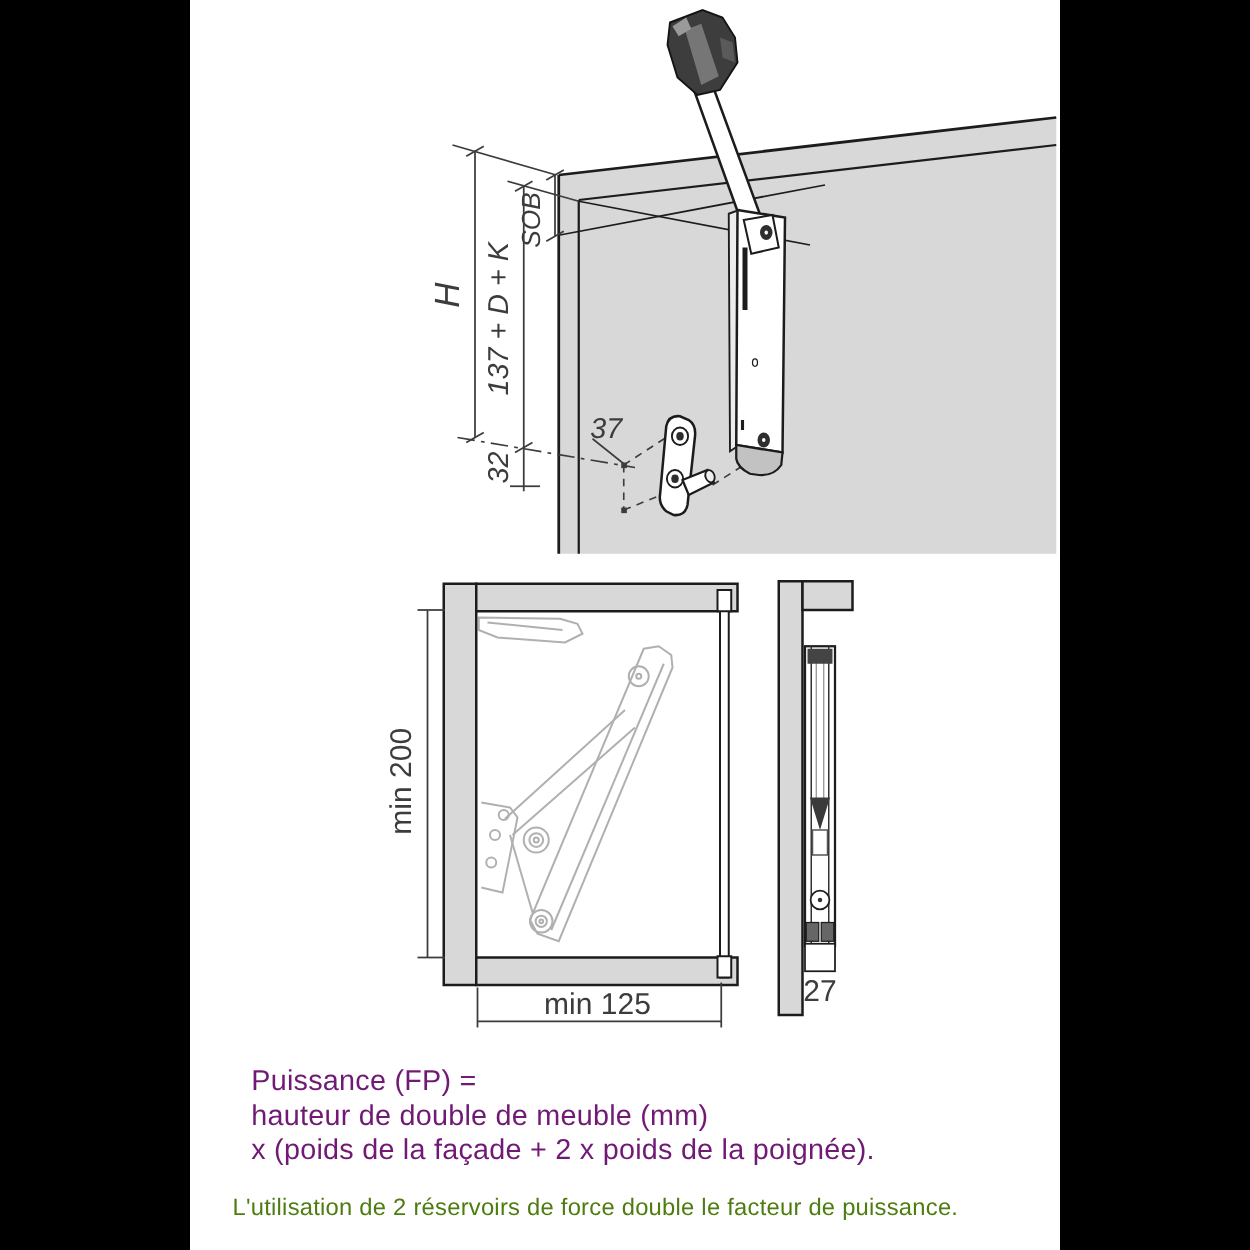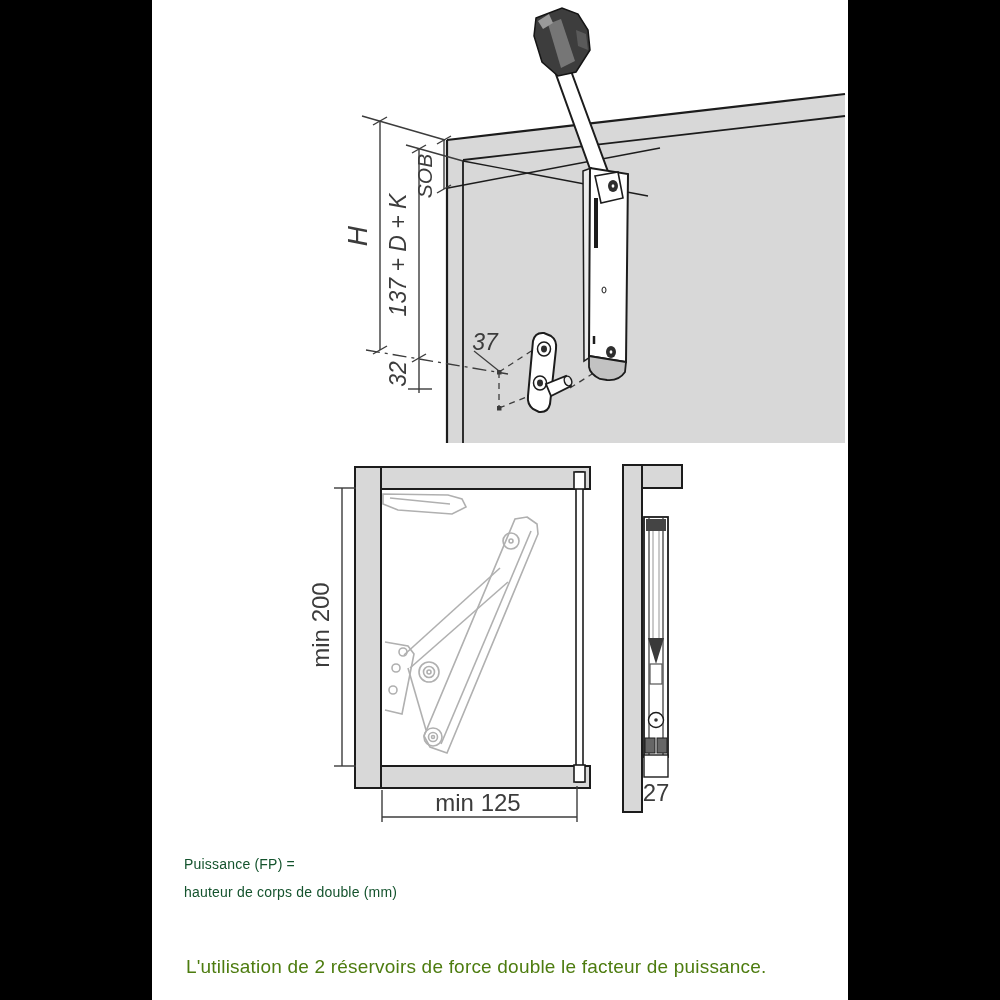--- a/index.html
+++ b/index.html
@@ -3,21 +3,21 @@
 <meta charset="utf-8">
 <style>
   html,body{margin:0;padding:0;background:#000;}
   .stage{position:relative;width:1000px;height:1000px;background:#000;overflow:hidden;
          font-family:"Liberation Sans", sans-serif;}
   .pillar{position:absolute;top:0;width:152px;height:1000px;background:#000;}
   .pillar.left{left:0;}
   .pillar.right{left:848px;}
   .content{position:absolute;left:152px;top:0;width:696px;height:1000px;background:#ffffff;}
   svg.drawing{position:absolute;left:0;top:0;}
-  .formula{position:absolute;left:32px;top:851px;color:#14532d;font-size:14px;line-height:27.5px;
+  .formula{position:absolute;left:49px;top:851px;color:#701a75;font-size:23px;line-height:27.5px;
            letter-spacing:0.2px;white-space:nowrap;}
   .footnote{position:absolute;left:34px;top:954px;color:#4d7c0f;font-size:19px;line-height:26px;
             letter-spacing:0.2px;white-space:nowrap;}
   
   text{fill:#3c3c3c;}
   .dimlabel{font-family:"Liberation Sans", sans-serif;font-style:italic;}
   .dimlabel2{font-family:"Liberation Sans", sans-serif;font-style:normal;}
 </style>
 </head>
 <body>
@@ -188,17 +188,18 @@
           <rect x="645" y="738" width="10" height="15" fill="#666666" stroke="#1c1c1c" stroke-width="1"></rect>
           <rect x="657" y="738" width="10" height="15" fill="#666666" stroke="#1c1c1c" stroke-width="1"></rect>
           <rect x="644" y="755" width="24" height="22" fill="#ffffff" stroke="#1c1c1c" stroke-width="1.4"></rect>
         </g>
         <text class="dimlabel2" x="656" y="801" font-size="24" text-anchor="middle">27</text>
       </g>
     </svg>
 
     <div class="formula">
       <div>Puissance (FP) =</div>
-      <div>hauteur de corps de double (mm)</div>
+      <div>hauteur de double de meuble (mm)</div>
+      <div>x (poids de la façade + 2 x poids de la poignée).</div>
     </div>
     <div class="footnote">L'utilisation de 2 réservoirs de force double le facteur de puissance.</div>
   </div>
 </div>
 
 </body></html>

